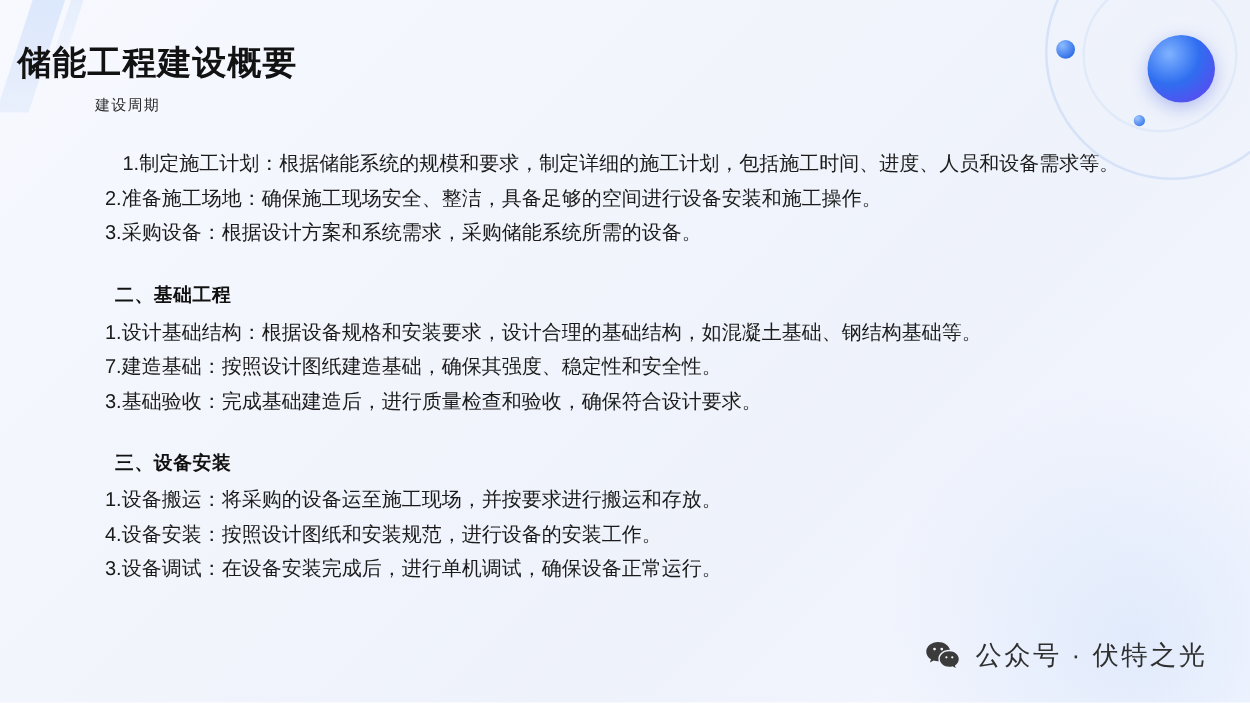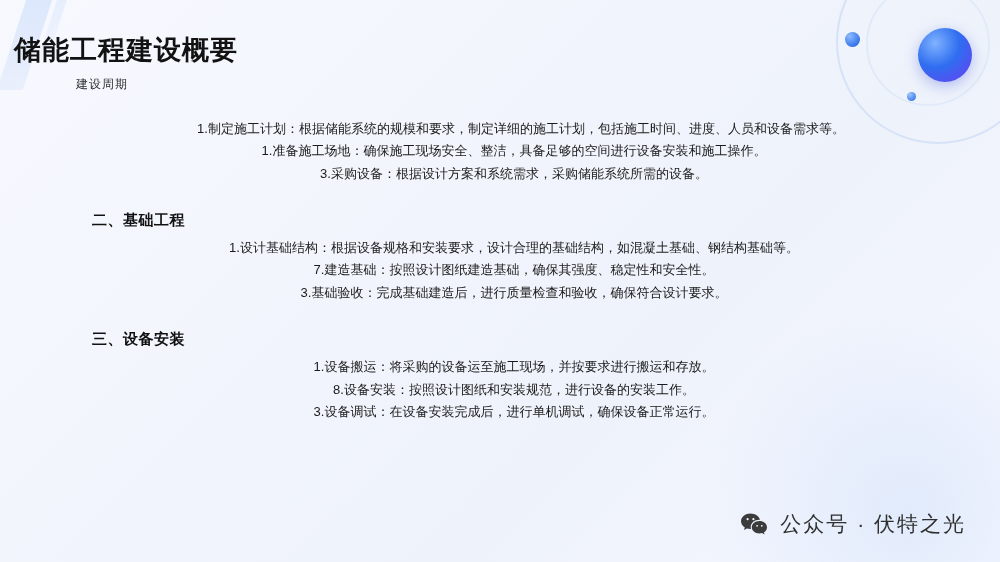--- a/index.html
+++ b/index.html
@@ -122,25 +122,24 @@
   }
   .section-head {
     font-size: 15px;
     font-weight: bold;
     color: #111111;
     margin-left: 8px;
     margin-bottom: 7px;
     letter-spacing: 0.5px;
   }
   .item {
-    font-size: 13px;
+    font-size: 16px;
     line-height: 1.72;
     color: #1b1b1b;
     white-space: nowrap;
-    text-align: center;
   }
   .item-1 {
     margin-left: 14px;
   }
   .watermark {
     position: absolute;
     right: 34px;
     bottom: 24px;
     display: flex;
     align-items: center;
@@ -183,35 +182,35 @@
 
   <div class="title-wrap">
     <div class="title">储能工程建设概要</div>
     <div class="subtitle">建设周期</div>
   </div>
 
   <div class="content">
 
     <div class="section">
       <div class="item item-1">1.制定施工计划：根据储能系统的规模和要求，制定详细的施工计划，包括施工时间、进度、人员和设备需求等。</div>
-      <div class="item">1.准备施工场地：确保施工现场安全、整洁，具备足够的空间进行设备安装和施工操作。</div>
+      <div class="item">2.准备施工场地：确保施工现场安全、整洁，具备足够的空间进行设备安装和施工操作。</div>
       <div class="item">3.采购设备：根据设计方案和系统需求，采购储能系统所需的设备。</div>
     </div>
 
     <div class="section">
       <div class="section-head">二、基础工程</div>
       <div class="item">1.设计基础结构：根据设备规格和安装要求，设计合理的基础结构，如混凝土基础、钢结构基础等。</div>
       <div class="item">7.建造基础：按照设计图纸建造基础，确保其强度、稳定性和安全性。</div>
       <div class="item">3.基础验收：完成基础建造后，进行质量检查和验收，确保符合设计要求。</div>
     </div>
 
     <div class="section">
       <div class="section-head">三、设备安装</div>
       <div class="item">1.设备搬运：将采购的设备运至施工现场，并按要求进行搬运和存放。</div>
-      <div class="item">8.设备安装：按照设计图纸和安装规范，进行设备的安装工作。</div>
+      <div class="item">4.设备安装：按照设计图纸和安装规范，进行设备的安装工作。</div>
       <div class="item">3.设备调试：在设备安装完成后，进行单机调试，确保设备正常运行。</div>
     </div>
 
   </div>
 
   <div class="watermark">
     <span class="wm-icon">
       <svg width="28" height="24" viewBox="0 0 28 24" xmlns="http://www.w3.org/2000/svg">
         <path d="M10.5 1.5C5.3 1.5 1 5 1 9.3c0 2.5 1.5 4.7 3.8 6.1L3.9 18l3-1.6c1.1.3 2.3.5 3.6.5h.5c-.2-.6-.3-1.3-.3-2 0-4 3.9-7.2 8.7-7.2h.6C19.1 4.3 15.2 1.5 10.5 1.5z" fill="#3b3b3b"></path>
         <circle cx="7.6" cy="7.2" r="1.1" fill="#f4f6fb"></circle>

